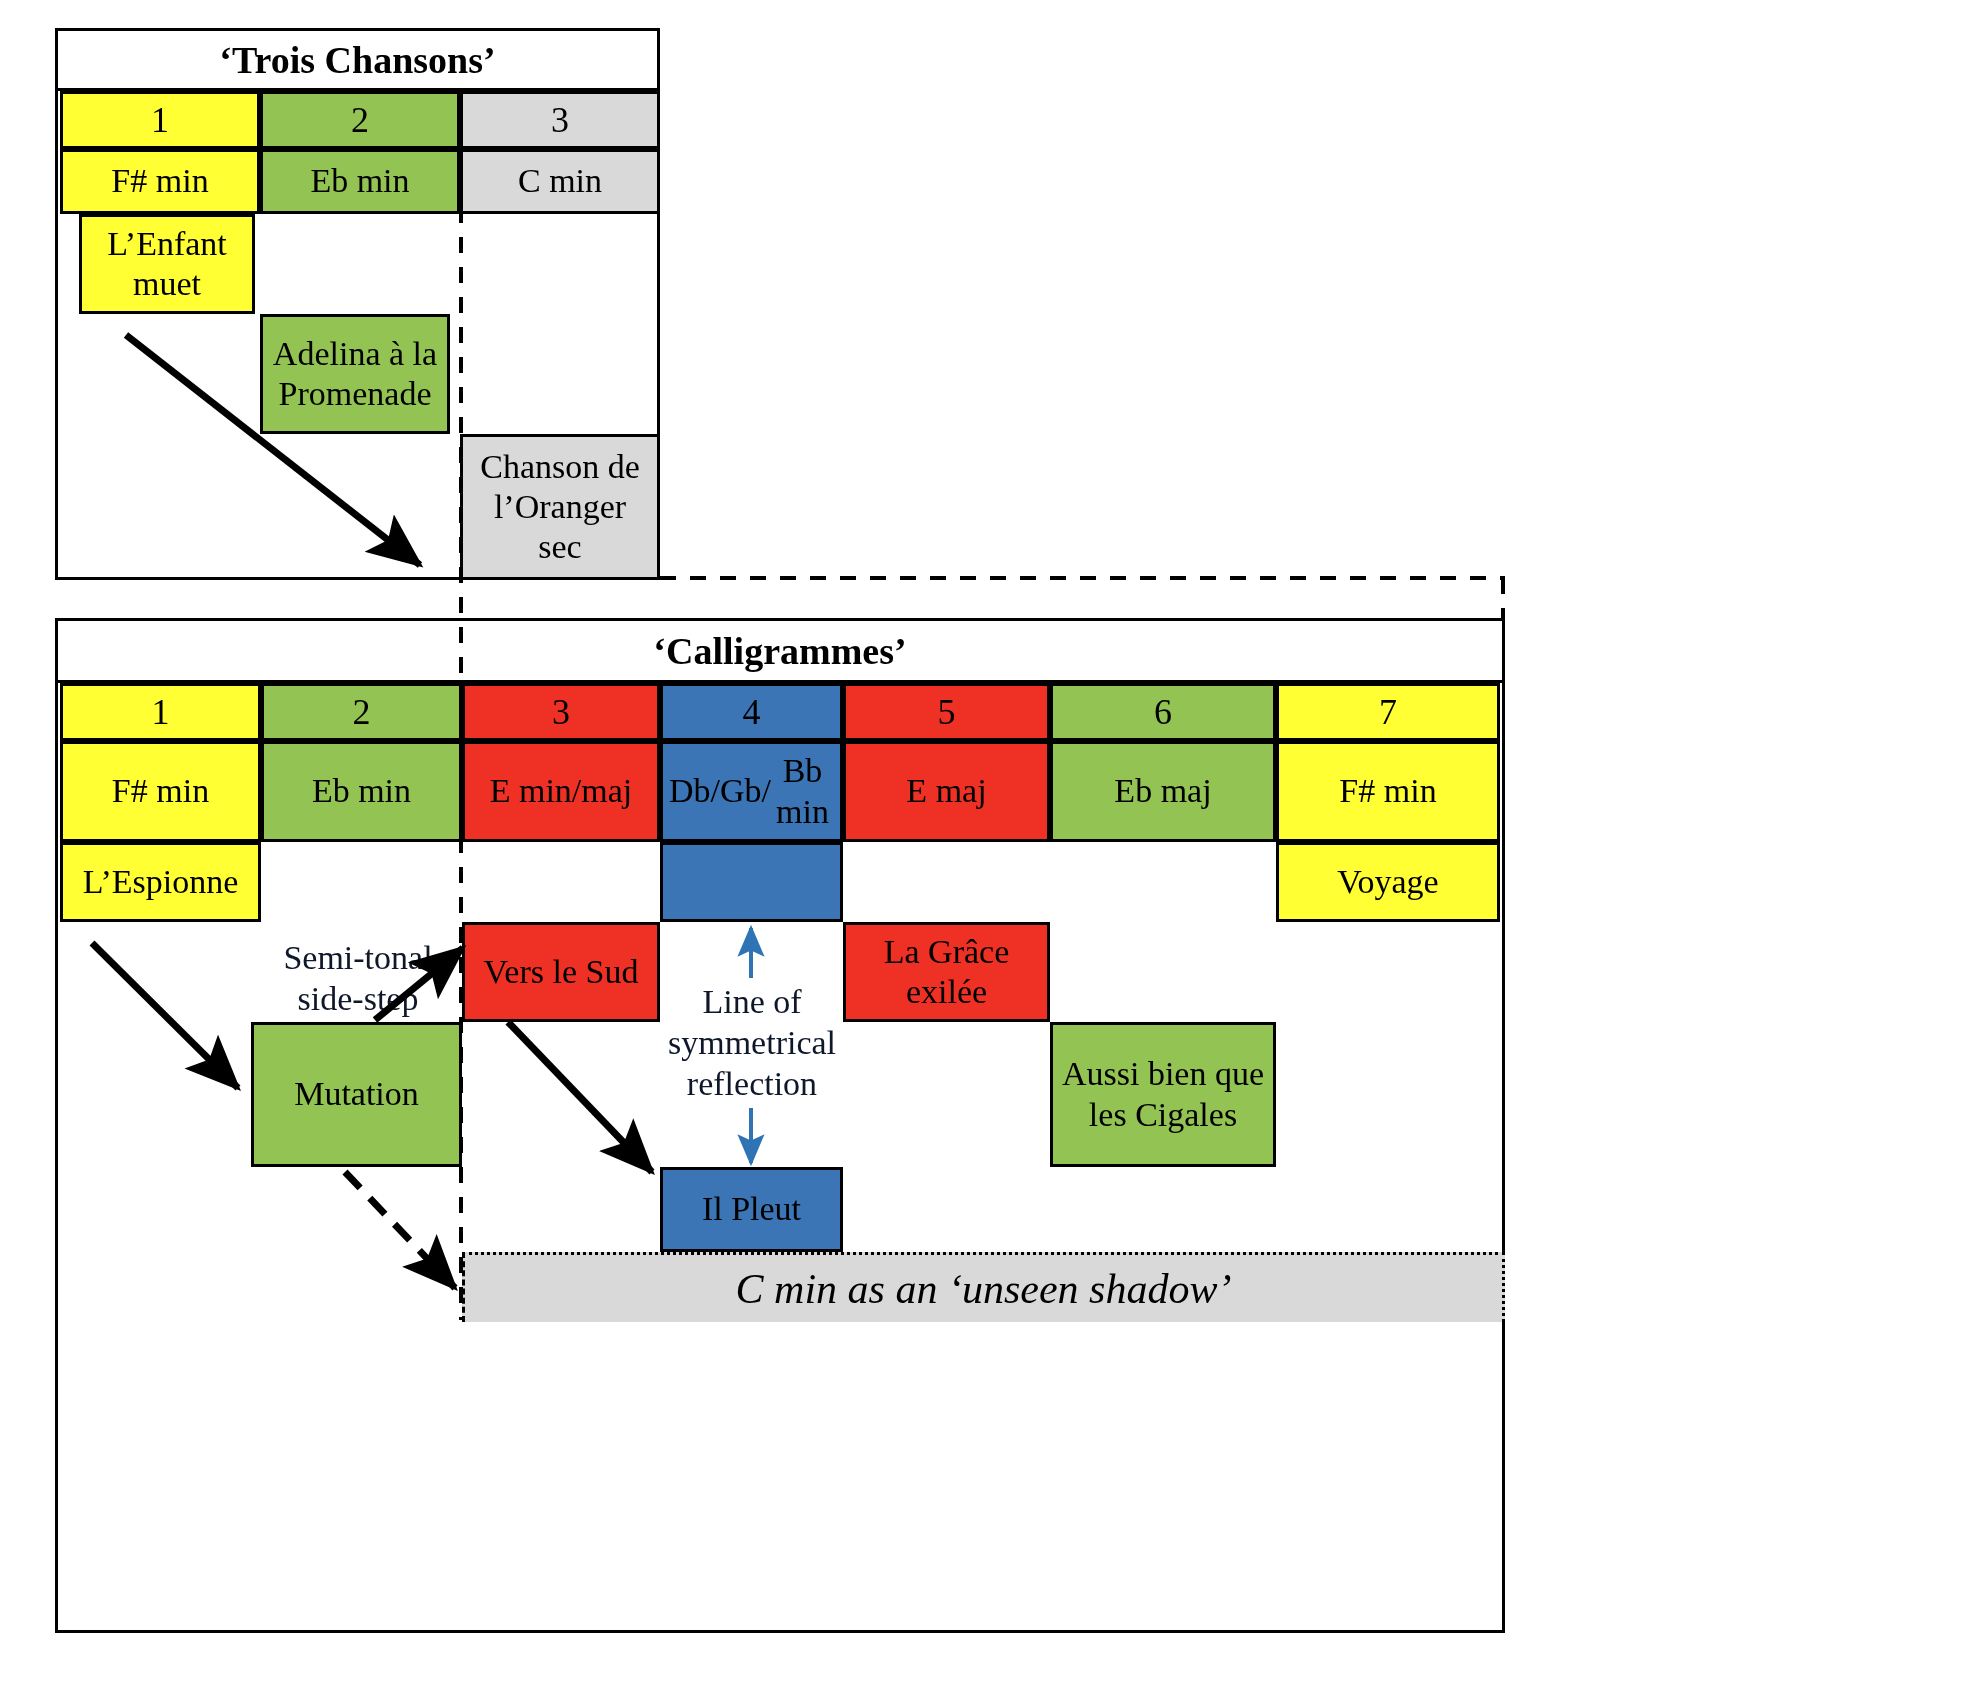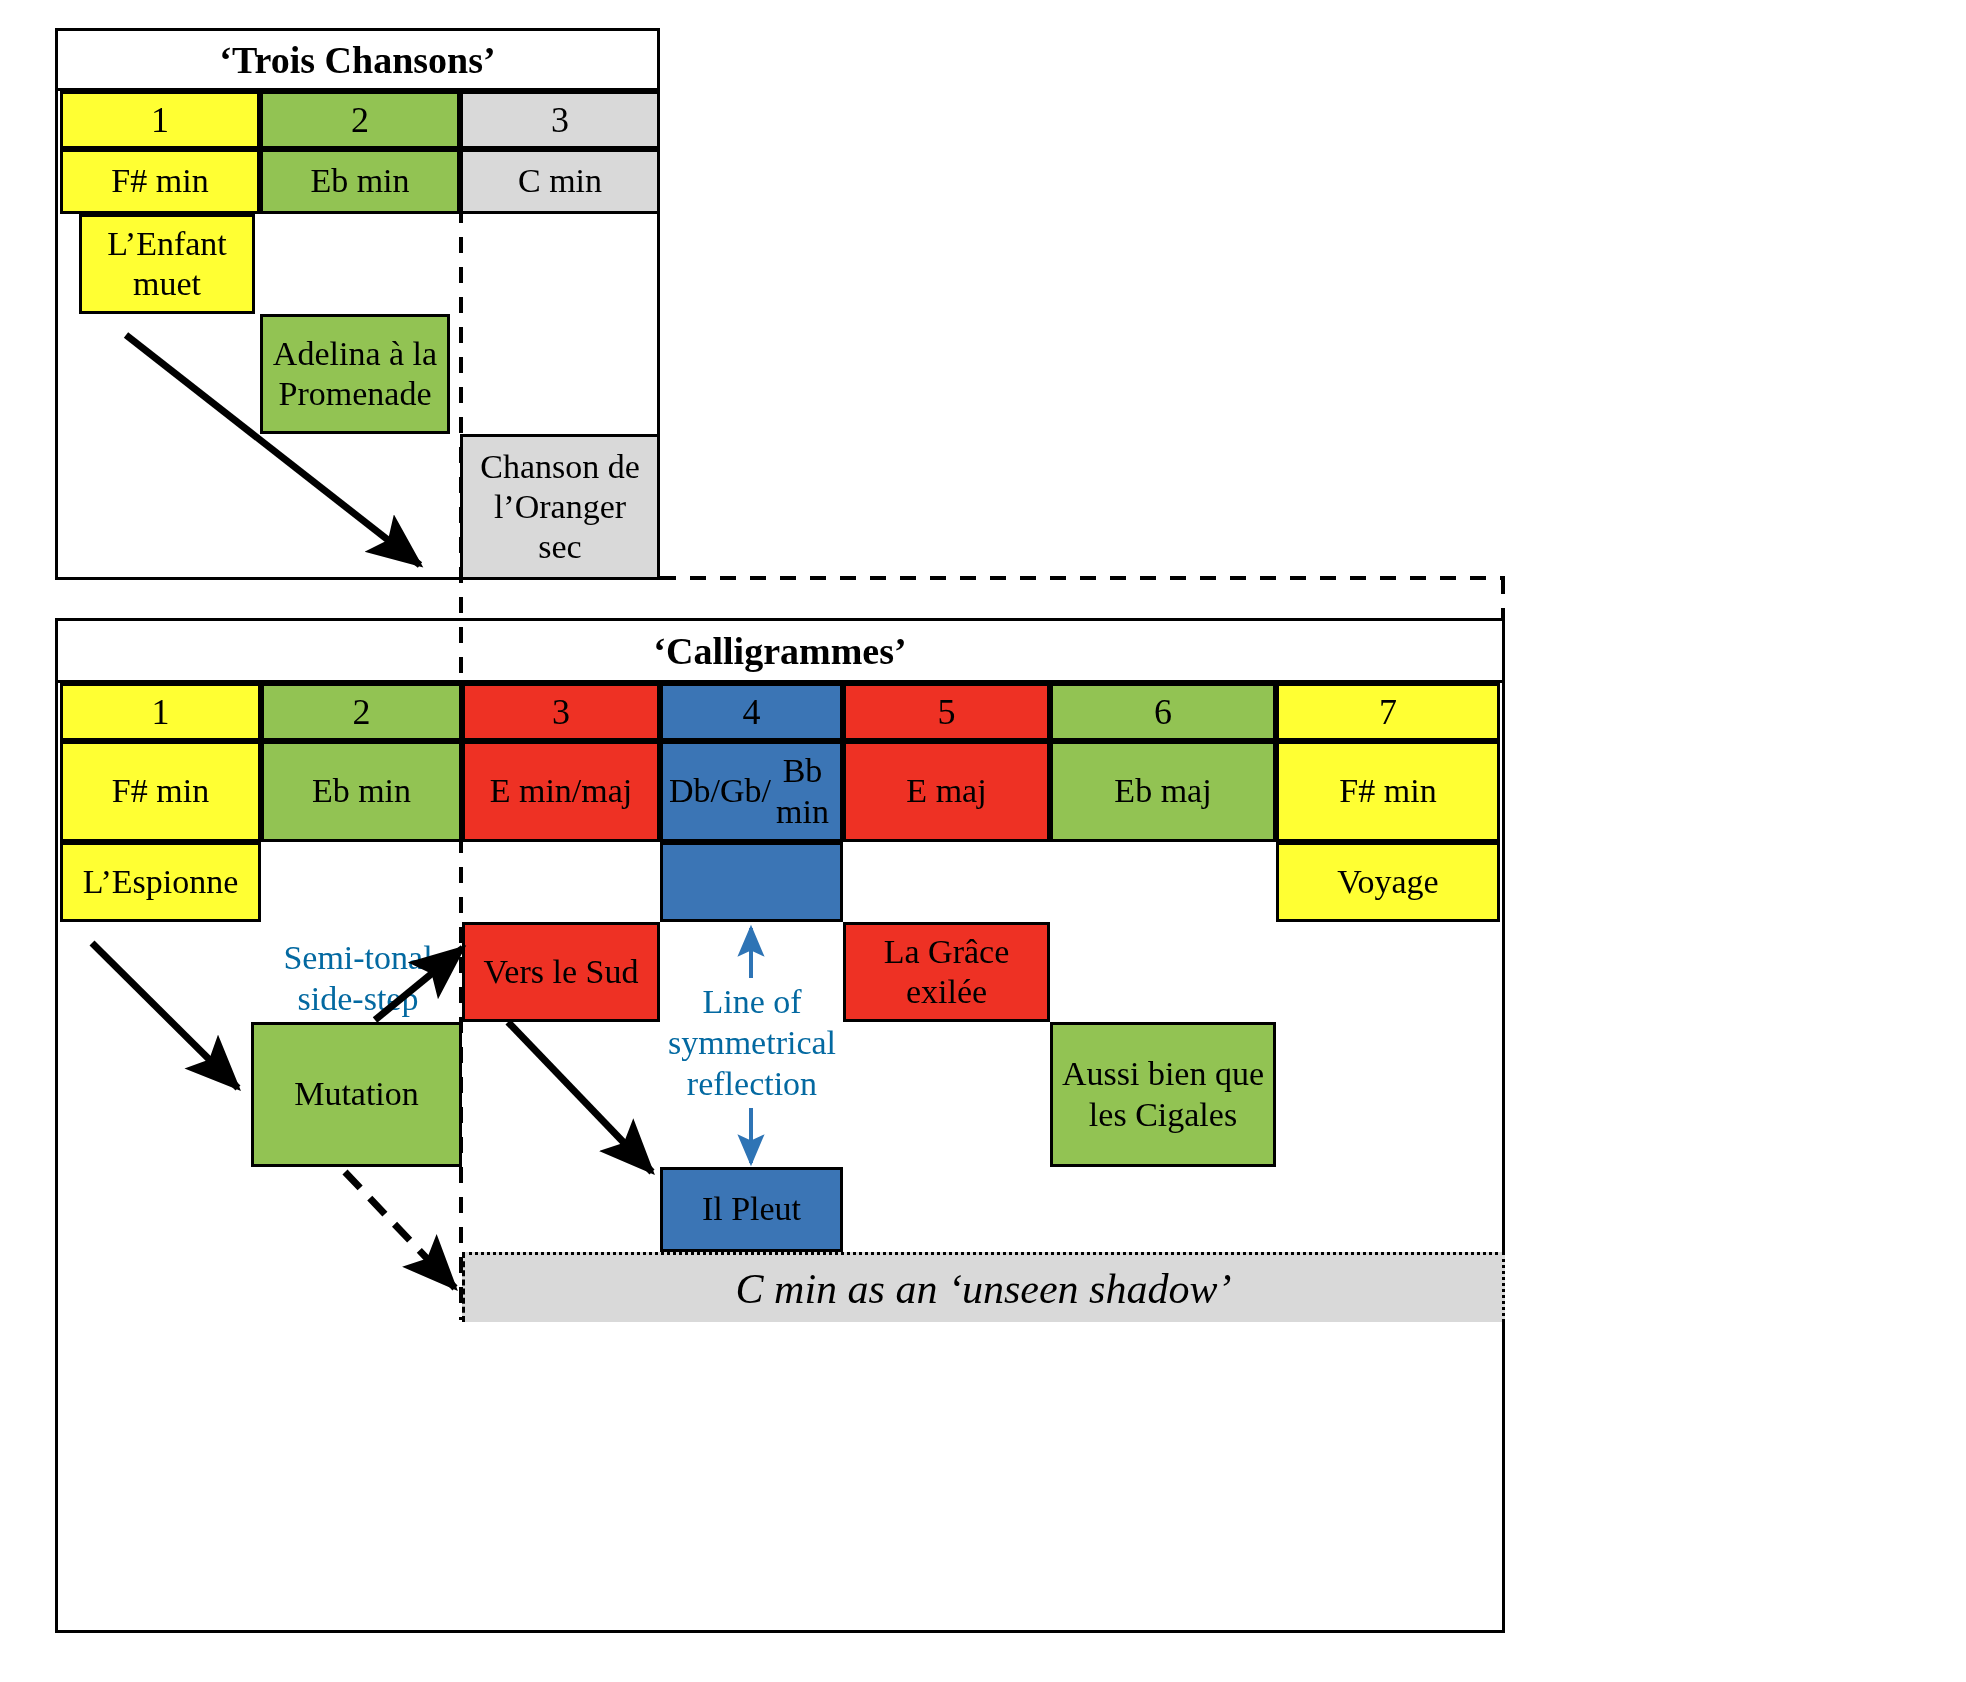--- a/index.html
+++ b/index.html
@@ -51,21 +51,21 @@
     justify-content: center;
     font-weight: bold;
     font-size: 38px;
   }
 
   .label {
     position: absolute;
     text-align: center;
     font-size: 34px;
     line-height: 1.2;
-    color: #0369a1;
+    color: #0f172a;
   }
 
   .svg-layer {
     position: absolute;
     left: 0;
     top: 0;
     width: 1966px;
     height: 1682px;
     pointer-events: none;
   }

